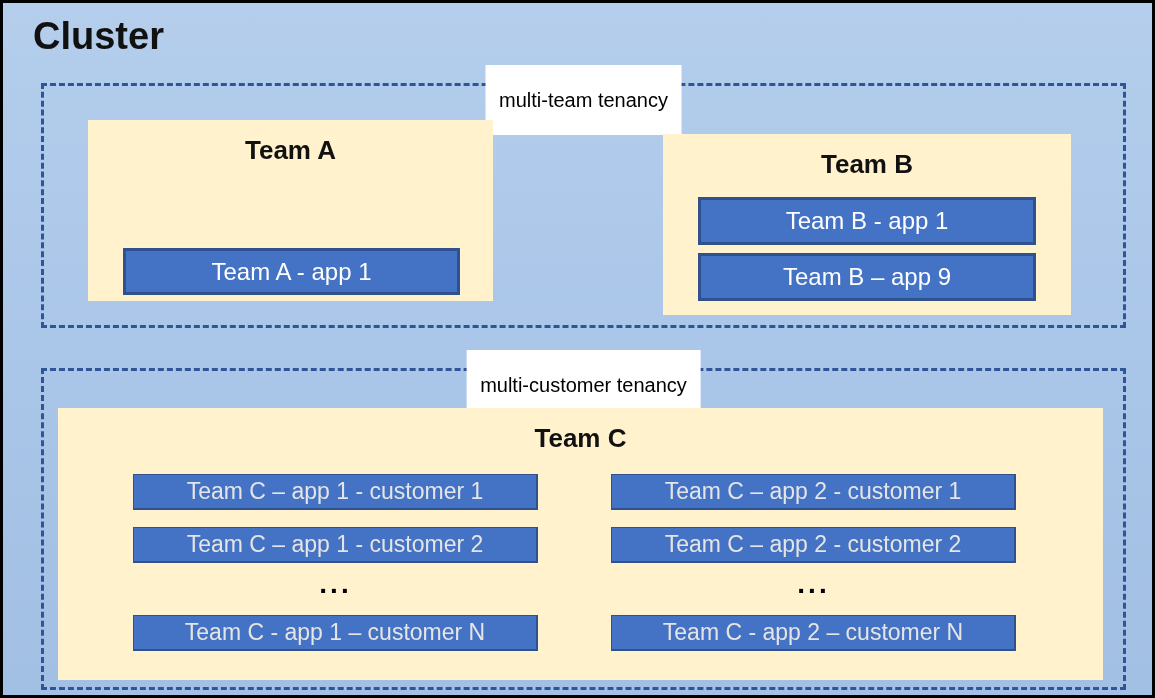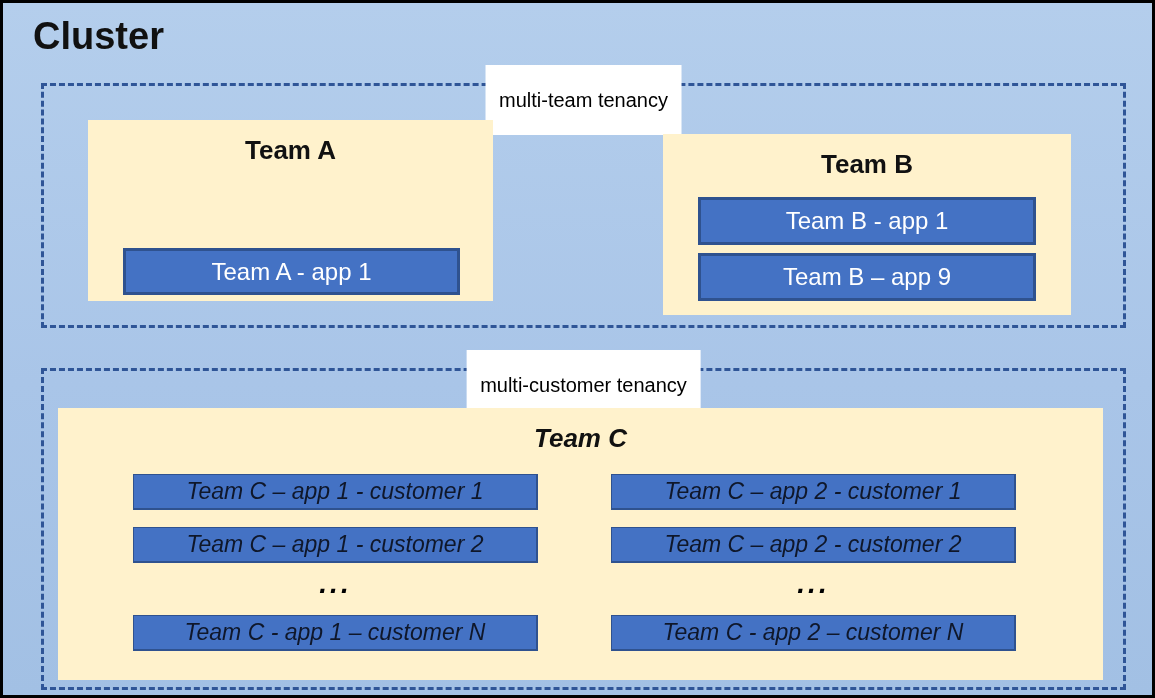--- a/index.html
+++ b/index.html
@@ -45,21 +45,21 @@
     white-space: nowrap;
   }
 
   .team-panel {
     position: absolute;
     background: #FFF2CC;
     box-sizing: border-box;
   }
   .team-a { left: 85px;  top: 117px; width: 405px;  height: 181px; }
   .team-b { left: 660px; top: 131px; width: 408px;  height: 181px; }
-  .team-c { left: 55px;  top: 405px; width: 1045px; height: 272px; font-style: italic; }
+  .team-c { left: 55px;  top: 405px; width: 1045px; height: 272px; }
 
   .team-title {
     text-align: center;
     font-size: 26px;
     font-weight: bold;
     color: #111111;
     margin: 0;
     padding-top: 15px;
   }
 
@@ -79,21 +79,21 @@
   .team-b .app-1 { left: 35px; top: 63px;  width: 338px; height: 48px; }
   .team-b .app-2 { left: 35px; top: 119px; width: 338px; height: 48px; }
 
   .c-box {
     position: absolute;
     box-sizing: border-box;
     background: #4472C4;
     border: 1px solid #2F528F;
     border-right-width: 2px;
     border-bottom-width: 2px;
-    color: #0f172a;
+    color: #e5e5e5;
     font-size: 23px;
     display: flex;
     align-items: center;
     justify-content: center;
     white-space: nowrap;
     width: 405px;
     height: 36px;
   }
   .c-col-1 { left: 75px; }
   .c-col-2 { left: 553px; }

